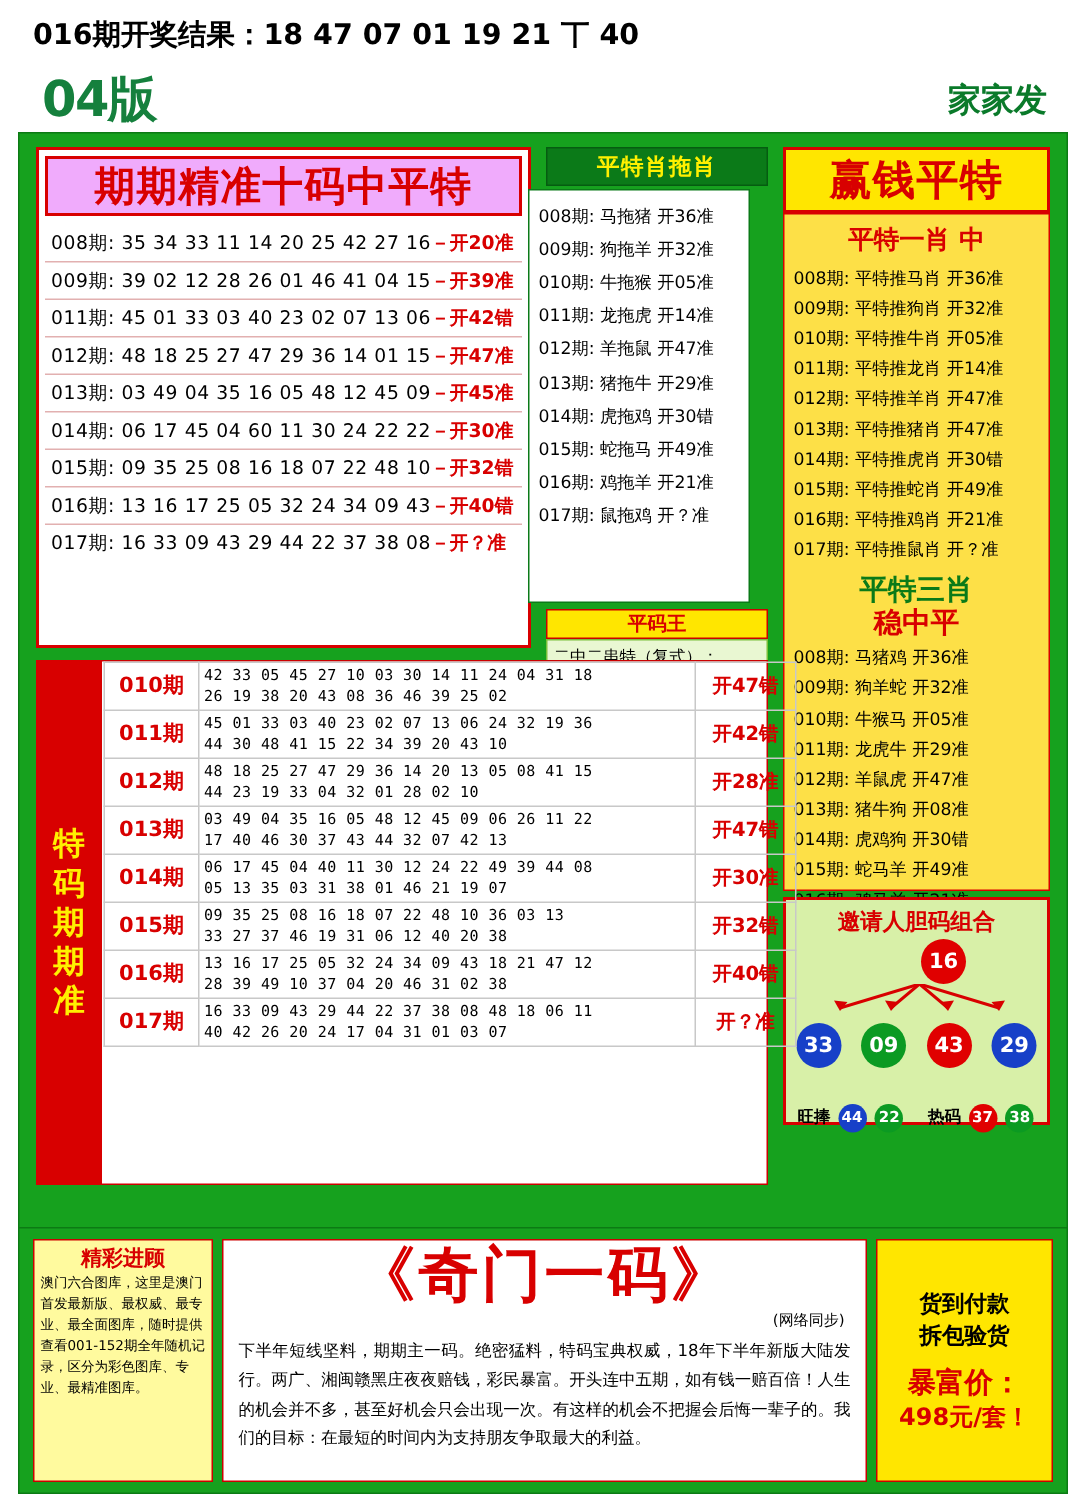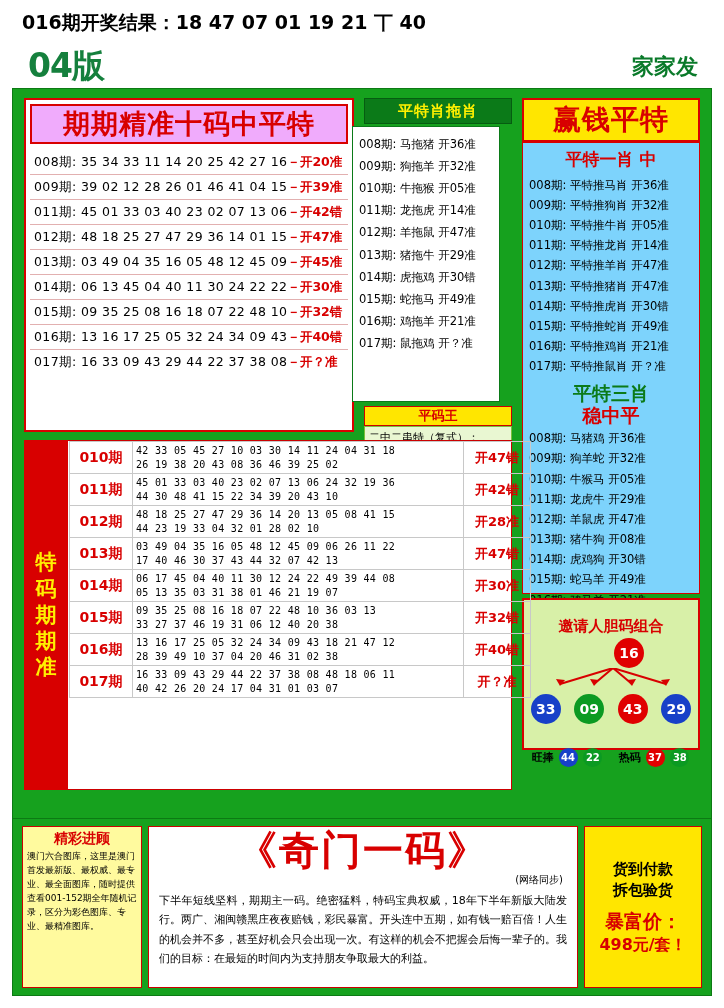--- a/index.html
+++ b/index.html
@@ -87,41 +87,41 @@
 
   
   .right-head{
     position:absolute;left:522px;top:98px;width:178px;height:44px;
     background:#ffe600;border:2px solid #d80000;box-sizing:border-box;
     display:flex;align-items:center;justify-content:center;
     color:#d80000;font-size:28px;font-weight:bold;letter-spacing:1px;
   }
   .right-box{
     position:absolute;left:522px;top:142px;width:178px;height:452px;
-    background:#7dd3fc;border:1px solid #d80000;box-sizing:border-box;
+    background:#fde047;border:1px solid #d80000;box-sizing:border-box;
   }
   .rb-title{
     text-align:center;color:#d80000;font-size:17px;font-weight:bold;
     padding:5px 0 4px;
   }
   .rb-list{padding:0 6px;}
   .rb-list .rr{font-size:11.5px;color:#000;padding:2.6px 0;white-space:nowrap;}
   .rb-title2{
     text-align:center;color:#0b7a18;font-size:19px;font-weight:bold;
     line-height:1.15;padding:6px 0 2px;
   }
   .rb-title2 .l2{color:#d80000;}
 
   
   .lucky{
     position:absolute;left:522px;top:598px;width:178px;height:152px;
     background:#d8f0a8;border:2px solid #d80000;box-sizing:border-box;
   }
   .lucky .lt{
-    text-align:center;color:#d80000;font-size:15px;font-weight:bold;padding-top:17px;
+    text-align:center;color:#d80000;font-size:15px;font-weight:bold;padding-top:5px;
   }
   .ball{
     width:30px;height:30px;border-radius:50%;
     display:flex;align-items:center;justify-content:center;
     color:#fff;font-size:14px;font-weight:bold;margin:0 auto;
   }
   .ball.red{background:#e00000;}
   .ball.blue{background:#1740c8;}
   .ball.green{background:#0b9a22;}
   .row-balls{display:flex;justify-content:space-around;margin-top:6px;}
@@ -200,21 +200,21 @@
   <div class="frame"></div>
 
   <div class="panel-left"></div>
   <div class="title-red">期期精准十码中平特</div>
   <div class="rows" id="left-rows">
       <div class="r"><span class="seq">008期: 35 34 33 11 14 20 25 42 27 16</span><span class="res">－开20准</span></div>
       <div class="r"><span class="seq">009期: 39 02 12 28 26 01 46 41 04 15</span><span class="res">－开39准</span></div>
       <div class="r"><span class="seq">011期: 45 01 33 03 40 23 02 07 13 06</span><span class="res">－开42错</span></div>
       <div class="r"><span class="seq">012期: 48 18 25 27 47 29 36 14 01 15</span><span class="res">－开47准</span></div>
       <div class="r"><span class="seq">013期: 03 49 04 35 16 05 48 12 45 09</span><span class="res">－开45准</span></div>
-      <div class="r"><span class="seq">014期: 06 13 45 04 40 11 30 24 22 22</span><span class="res">－开30准</span></div>
+      <div class="r"><span class="seq">014期: 06 17 45 04 60 11 30 24 22 22</span><span class="res">－开30准</span></div>
       <div class="r"><span class="seq">015期: 09 35 25 08 16 18 07 22 48 10</span><span class="res">－开32错</span></div>
       <div class="r"><span class="seq">016期: 13 16 17 25 05 32 24 34 09 43</span><span class="res">－开40错</span></div>
       <div class="r"><span class="seq">017期: 16 33 09 43 29 44 22 37 38 08</span><span class="res">－开？准</span></div>
     </div>
 
   <div class="mid-head">平特肖拖肖</div>
   <div class="mid-box">
     <div id="mid-rows">
         <div class="mr">008期: 马拖猪 开36准</div>
         <div class="mr">009期: 狗拖羊 开32准</div>

